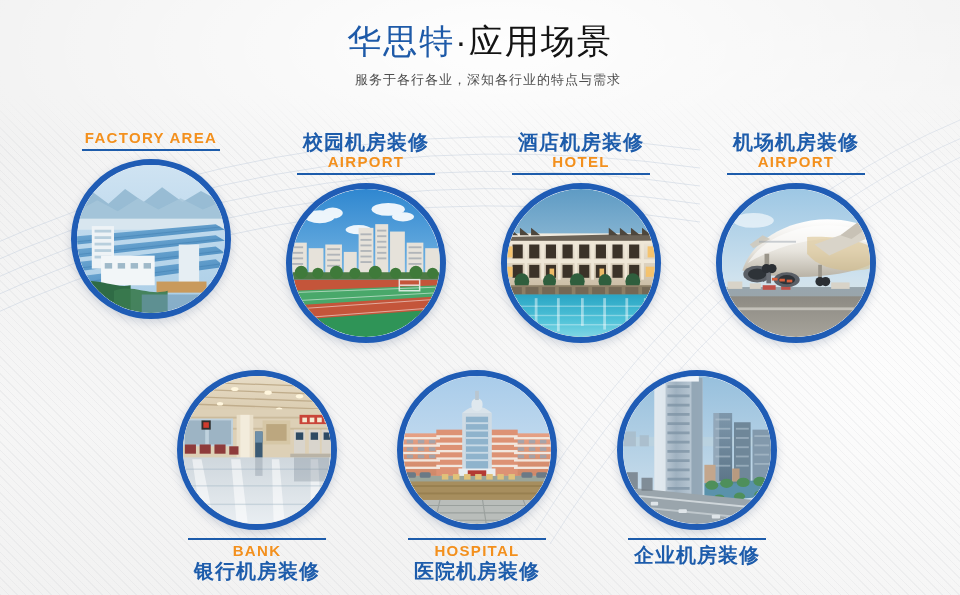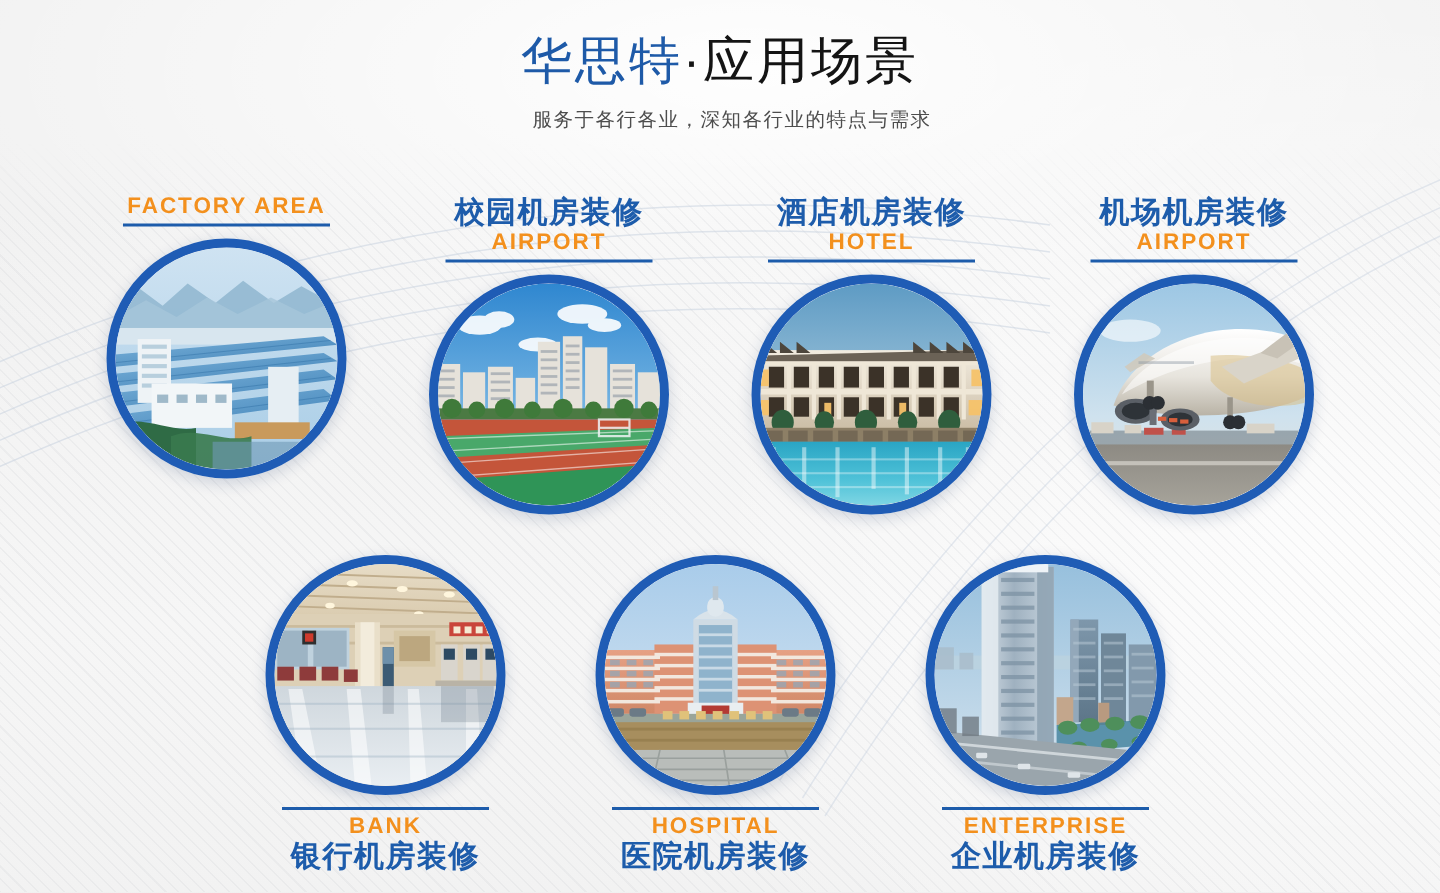--- a/index.html
+++ b/index.html
@@ -731,17 +731,16 @@
           <g fill="#dfe5e9">
             <rect x="8" y="132" width="8" height="4" rx="1"></rect>
               <rect x="30" y="136" width="8" height="4" rx="1"></rect>
             <rect x="60" y="144" width="9" height="4" rx="1"></rect>
               <rect x="96" y="150" width="9" height="4" rx="1"></rect>
           </g>
         </svg>
       </div>
     </div>
     <div class="rule above"></div>
-    <div class="cap-en">ENTERPRISE</div>
     <div class="cap-cn">企业机房装修</div>
   </div>
 
 </div>
 
 </body></html>

